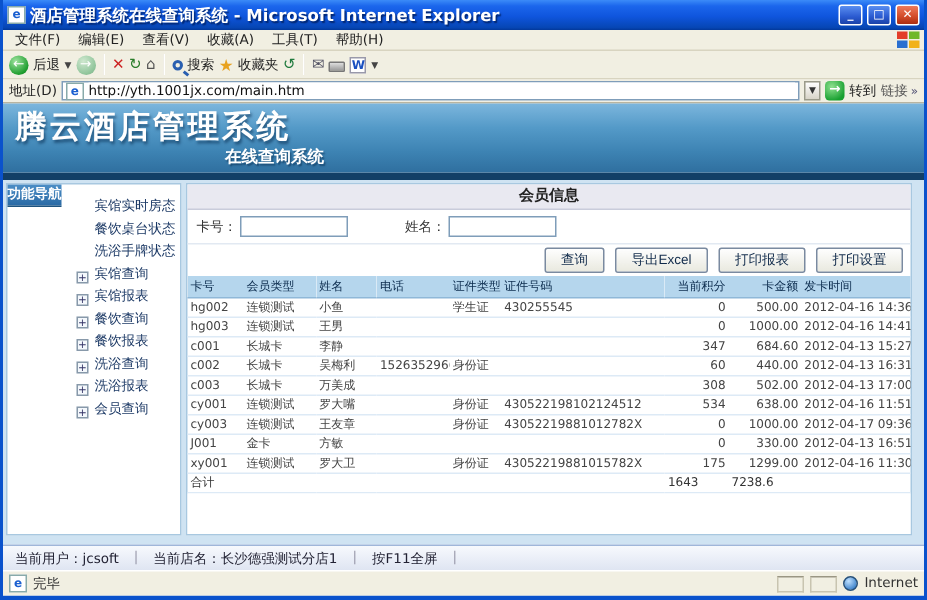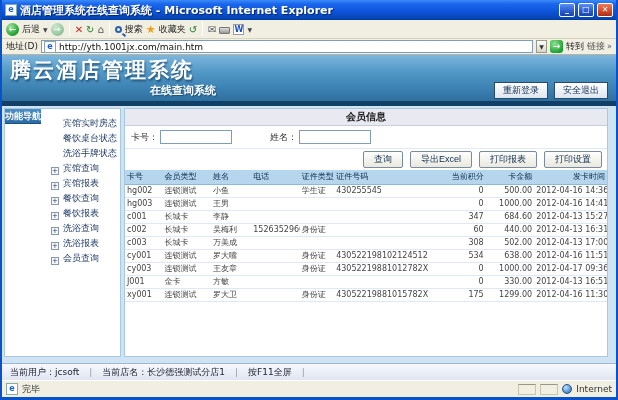--- a/index.html
+++ b/index.html
@@ -81,21 +81,21 @@
     font-family:"DejaVu Sans","Liberation Sans",sans-serif;}
   .lbl2{margin-left:38px;}
   .btn-row{height:21px;flex:0 0 21px;display:flex;align-items:center;justify-content:flex-end;gap:7px;padding-right:5px;}
   .xpbtn{font-size:9px;color:#102a4a;background:linear-gradient(#fefefe,#e9e9df);
     border:1px solid #7a8aa0;border-radius:2px;padding:1px 10px;}
   table{width:100%;border-collapse:collapse;table-layout:fixed;font-size:8px;color:#333;}
   th{background:#b5d6ed;color:#0b2b4d;font-weight:normal;text-align:left;height:14px;
     padding:0 2px;border-bottom:1px solid #8fb8d8;white-space:nowrap;overflow:hidden;}
   td{height:13px;padding:0 2px;border-bottom:1px solid #ddeaf6;white-space:nowrap;overflow:hidden;color:#444;}
   th.num,td.num{text-align:right;}
-  th.ctr{text-align:right;}
+  th.ctr{text-align:left;}
   tr.total td{border-top:1px solid #b8d4e8;color:#333;}
   col.c0{width:37px}col.c1{width:48px}col.c2{width:40px}col.c3{width:48px}col.c4{width:34px}
   col.c5{width:108px}col.c6{width:42px}col.c7{width:48px}col.c8{width:72px}
   .main-fill{flex:1;background:#fff;}
   
   .footer-bar{height:17px;flex:0 0 17px;background:linear-gradient(#f7f9fd,#dfe5f2);
     border-top:1px solid #9fb6d9;display:flex;align-items:center;font-size:9px;color:#223;
     padding-left:8px;gap:10px;}
   .fsep{color:#99a;}
   .statusbar{height:17px;flex:0 0 17px;background:#f1efe2;border-top:1px solid #fff;
@@ -111,20 +111,36 @@
 <div class="window">
 
   <div class="titlebar">
     <span class="ie-icon">e</span>
     <span class="title-text">酒店管理系统在线查询系统 - Microsoft Internet Explorer</span>
     <span class="winbtn">_</span>
     <span class="winbtn">□</span>
     <span class="winbtn close">✕</span>
   </div>
 
+  <div class="menubar">
+    <span id="menu-items" style="display:flex">
+        <span class="menu-item">文件(F)</span>
+        <span class="menu-item">编辑(E)</span>
+        <span class="menu-item">查看(V)</span>
+        <span class="menu-item">收藏(A)</span>
+        <span class="menu-item">工具(T)</span>
+        <span class="menu-item">帮助(H)</span>
+      </span>
+    <span class="xp-flag">
+      <i style="background:#e33e2a"></i>
+        <i style="background:#6fb82a"></i>
+      <i style="background:#2a6fd0"></i>
+        <i style="background:#f2b21a"></i>
+    </span>
+  </div>
 
   <div class="toolbar">
     <span class="circ">←</span>
     <span>后退</span>
     <span class="caret">▼</span>
     <span class="circ dis">→</span>
     <span class="tbsep"></span>
     <span class="glyph" style="color:#cc2222;font-weight:bold">✕</span>
     <span class="glyph" style="color:#2a7d2a">↻</span>
     <span class="glyph" style="color:#555">⌂</span>
@@ -152,24 +168,20 @@
     <span>转到</span>
     <span class="links">
       <span>链接</span>
       <span class="chev">»</span>
     </span>
   </div>
 
   <div class="banner">
     <div class="banner-title">腾云酒店管理系统</div>
     <div class="banner-sub">在线查询系统</div>
-    <div class="banner-btns">
-      <button class="bbtn">重新登录</button>
-      <button class="bbtn">安全退出</button>
-    </div>
   </div>
   <div class="banner-strip"></div>
 
   <div class="content">
 
     <div class="sidebar">
       <div class="side-head">功能导航</div>
       <ul class="side-list" id="side-list">
           <li class="status">
             <span>宾馆实时房态</span>
@@ -346,20 +358,31 @@
               <td>xy001</td>
               <td>连锁测试</td>
               <td>罗大卫</td>
               <td></td>
               <td>身份证</td>
               <td>43052219881015782X</td>
               <td class="num">175</td>
               <td class="num">1299.00</td>
               <td>2012-04-16 11:30</td>
             </tr>
+            <tr class="total">
+              <td>合计</td>
+              <td></td>
+              <td></td>
+              <td></td>
+              <td></td>
+              <td></td>
+              <td>1643</td>
+              <td>7238.6</td>
+              <td></td>
+            </tr>
           </tbody>
       </table>
       <div class="main-fill"></div>
     </div>
   </div>
 
   <div class="footer-bar">
     <span>当前用户：jcsoft</span>
     <span class="fsep">|</span>
     <span>当前店名：长沙德强测试分店1</span>

